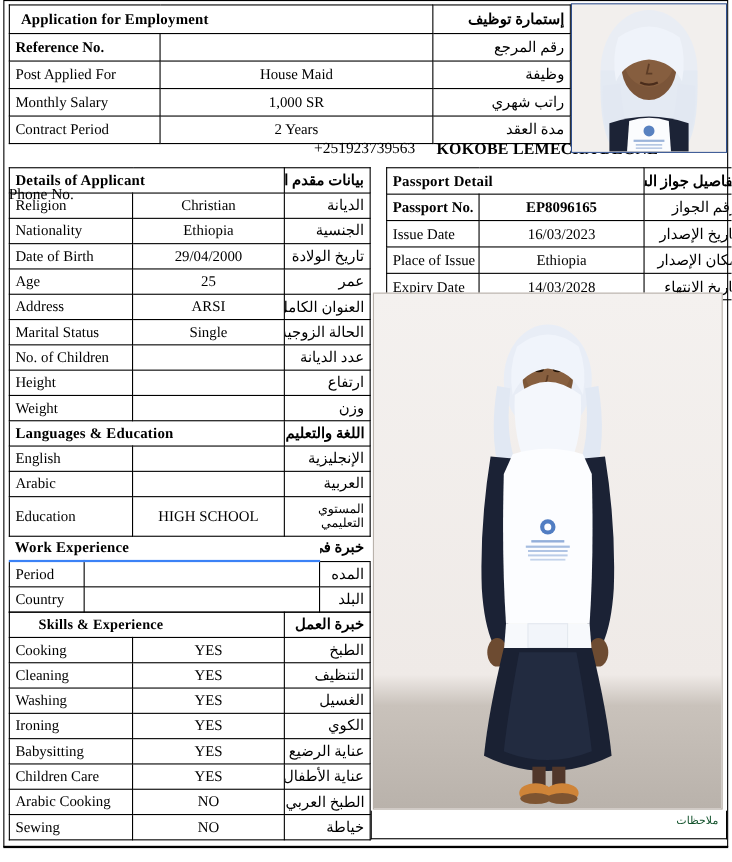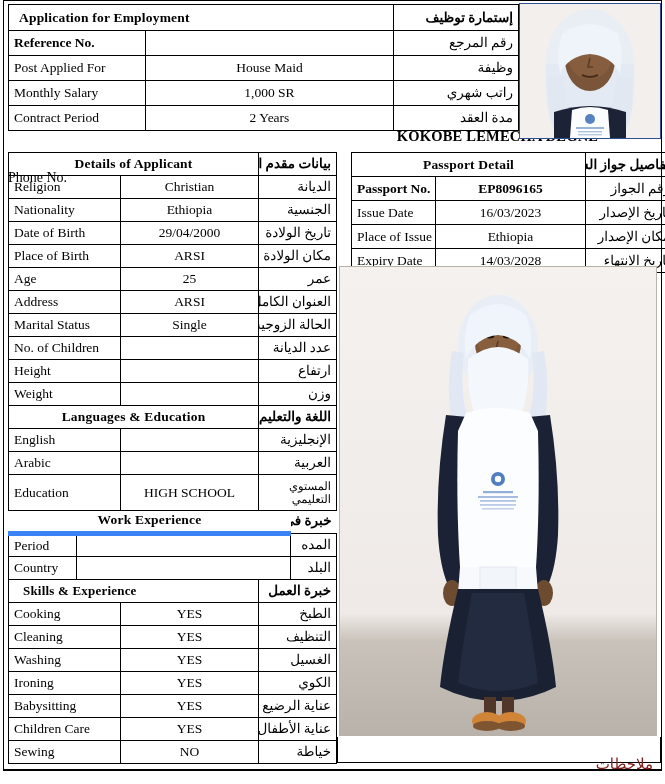--- a/index.html
+++ b/index.html
@@ -30,21 +30,20 @@
     vertical-align: middle;
     height: 24px;
     overflow: hidden;
     white-space: nowrap;
   }
   td.lbl   { text-align: left; }
   td.val   { text-align: center; }
   td.ar    { text-align: right; direction: rtl; font-size: 12.5px; }
   td.bold  { font-weight: bold; }
   .sec {
-    text-align: center;
     font-weight: bold;
     color: #A52A5E;
     font-size: 14px;
     letter-spacing: .2px;
   }
   .sec-ar {
     color: #A52A5E;
     font-weight: bold;
     font-size: 12.5px;
     direction: rtl;
@@ -128,23 +127,23 @@
     overflow: hidden;
   }
   .remarks-ar-box {
     position: absolute;
     left: 337px; top: 737px;
     width: 324px; height: 26px;
     border: 1px solid #000;
     border-top: none;
     direction: rtl;
     text-align: right;
-    padding: 18px 7px 0 0;
-    font-size: 15px;
-    color: #7f1d1d;
+    padding: 3px 7px 0 0;
+    font-size: 10px;
+    color: #14532d;
   }
 
   
   .outer-frame {
     position: absolute;
     left: 3px; top: 0px;
     width: 659px; height: 770px;
     border: 1.5px solid #000;
     pointer-events: none;
   }
@@ -194,20 +193,21 @@
           <td class="lbl">Contract Period</td>
           <td class="val">2 Years</td>
           <td class="ar">مدة العقد</td>
         </tr>
       </tbody>
     </table>
   </div>
 
   <div class="phone-row">
     <div class="pl">Phone No.</div>
+    <div class="pv">+251923739563</div>
   </div>
 
   <div class="applicant-name">KOKOBE LEMECHA DEGNE</div>
 
   <div class="photo-head">
     <svg width="140" height="134" viewBox="0 0 140 134">
       <rect x="0" y="0" width="140" height="134" fill="#f2efed"></rect>
 
       <ellipse cx="70" cy="60" rx="44" ry="55" fill="#e9edf4"></ellipse>
       <path d="M26 60 Q24 120 40 134 L100 134 Q116 120 114 60 Z" fill="#e4eaf3"></path>
@@ -258,25 +258,20 @@
           <td class="lbl">Nationality</td>
           <td class="val">Ethiopia</td>
           <td class="ar">الجنسية</td>
         </tr>
         <tr>
           <td class="lbl">Date of Birth</td>
           <td class="val">29/04/2000</td>
           <td class="ar">تاريخ الولادة</td>
         </tr>
         <tr>
-          <td class="lbl">Place of Birth</td>
-          <td class="val">ARSI</td>
-          <td class="ar">مكان الولادة</td>
-        </tr>
-        <tr>
           <td class="lbl">Age</td>
           <td class="val">25</td>
           <td class="ar">عمر</td>
         </tr>
         <tr>
           <td class="lbl">Address</td>
           <td class="val">ARSI</td>
           <td class="ar">العنوان الكامل</td>
         </tr>
         <tr>
@@ -323,21 +318,21 @@
     </table>
 
     <table class="grid" style="margin-top:-1px">
       <colgroup>
           <col class="we-lbl">
           <col class="we-val">
           <col class="we-ar">
         </colgroup>
       <tbody>
         <tr>
-          <td colspan="2" class="sec" style="border:none;border-bottom:5px solid #3b82f6">Work Experience</td>
+          <td colspan="2" class="sec" style="border:none;border-bottom:2px solid #3b82f6">Work Experience</td>
           <td class="sec-ar" style="border:none;border-bottom:1px solid #000">خبرة فى العمل</td>
         </tr>
         <tr>
           <td class="lbl">Period</td>
           <td class="val"></td>
           <td class="ar">المده</td>
         </tr>
         <tr>
           <td class="lbl">Country</td>
           <td class="val"></td>
@@ -347,21 +342,21 @@
     </table>
 
     <table class="grid" style="margin-top:-1px">
       <colgroup>
           <col class="col-lbl">
           <col class="col-val">
           <col class="col-ar">
         </colgroup>
       <tbody>
         <tr>
-          <td colspan="2" class="sec" style="text-align:left;padding-left:14px;font-size:13px">Skills &amp; Experience</td>
+          <td colspan="2" class="sec" style="text-align:left;padding-left:26px;font-size:13px">Skills &amp; Experience</td>
           <td class="sec-ar">خبرة العمل</td>
         </tr>
         <tr>
           <td class="lbl">Cooking</td>
           <td class="val">YES</td>
           <td class="ar">الطبخ</td>
         </tr>
         <tr>
           <td class="lbl">Cleaning</td>
           <td class="val">YES</td>
@@ -379,20 +374,25 @@
         </tr>
         <tr>
           <td class="lbl">Babysitting</td>
           <td class="val">YES</td>
           <td class="ar">عناية الرضيع</td>
         </tr>
         <tr>
           <td class="lbl">Children Care</td>
           <td class="val">YES</td>
           <td class="ar">عناية الأطفال</td>
+        </tr>
+        <tr>
+          <td class="lbl">Arabic Cooking</td>
+          <td class="val">NO</td>
+          <td class="ar">الطبخ العربي</td>
         </tr>
         <tr>
           <td class="lbl">Sewing</td>
           <td class="val">NO</td>
           <td class="ar">خياطة</td>
         </tr>
 
       </tbody>
     </table>
   </div>

